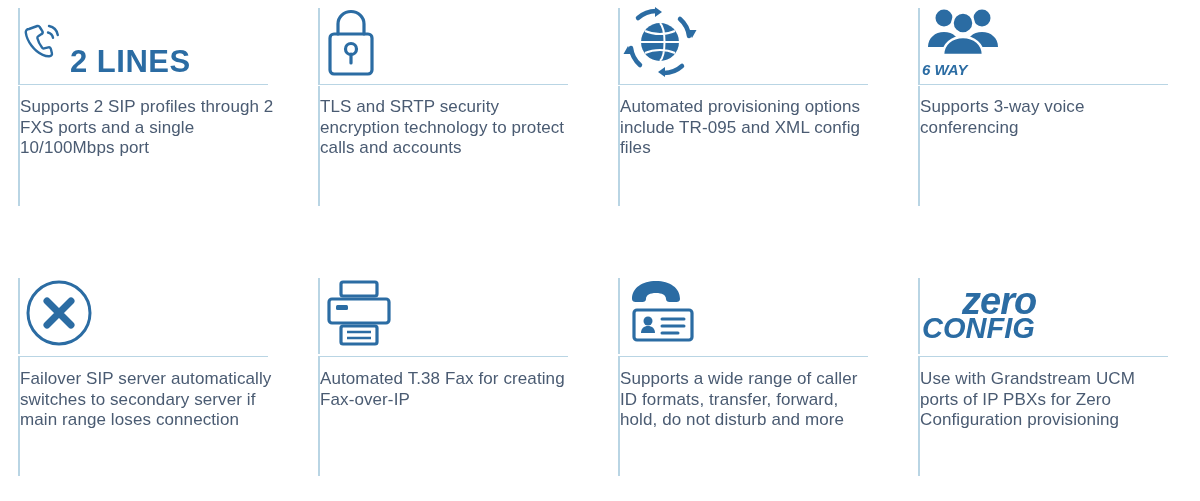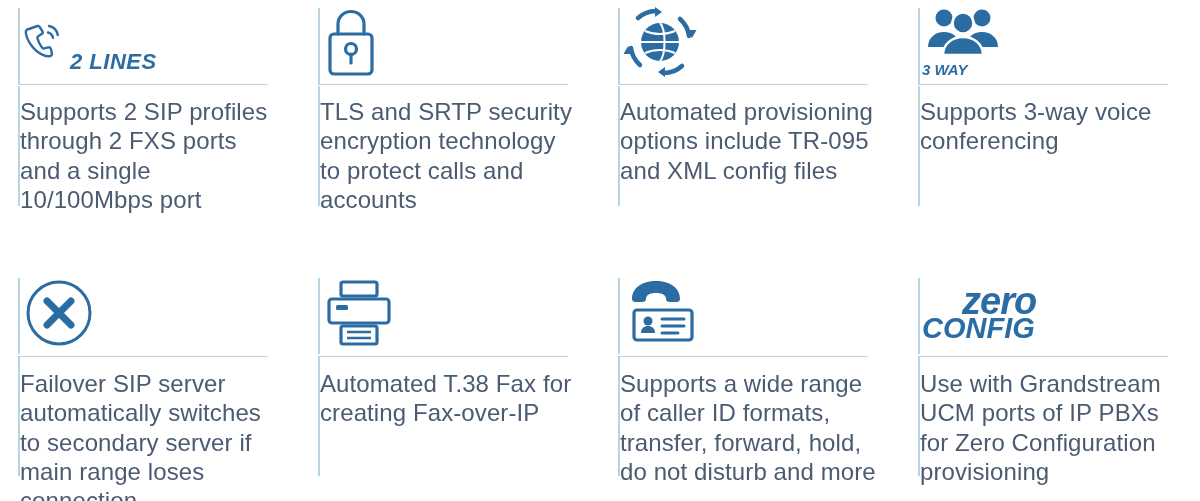--- a/index.html
+++ b/index.html
@@ -32,21 +32,21 @@
     padding-left: 4px;
   }
   .rule {
     height: 1px;
     background: #b9d5e4;
     margin-left: 0px;
     margin-right: 10px;
   }
   .desc {
     color: #4a5b72;
-    font-size: 24px;
+    font-size: 17px;
     line-height: 1.22;
     padding-top: 12px;
     padding-left: 2px;
     letter-spacing: 0.1px;
   }
   
   .vbar {
     position: absolute;
     left: 0;
     width: 2px;
@@ -56,22 +56,21 @@
   .vbar.bot { top: 86px; height: 120px; }
 
   
   .row2 .icon-box { height: 86px; }
   svg { display: block; overflow: visible; }
 
   .twolines-wrap { display: flex; align-items: center; gap: 4px; }
   .twolines-text {
     font-family: "Liberation Sans", sans-serif;
     font-weight: bold;
-    font-style: italic;
-    font-size: 22px;
+    font-size: 31px;
     color: #2b6ca3;
     letter-spacing: 0.5px;
     margin-top: 39px;
   }
   .zero-wrap { line-height: 0.82; }
   .zero-big {
     font-family: "Liberation Sans", sans-serif;
     font-weight: bold; font-style: italic;
     font-size: 38px; color: #2b6ca3;
     letter-spacing: -1px;
@@ -169,21 +168,21 @@
           <span>
             <svg width="84" height="56" viewBox="0 0 84 56">
               <circle cx="22" cy="11" r="8.5" fill="#2b6ca3"></circle>
               <path d="M6 40c0-9 7-15 16-15s16 6 16 15z" fill="#2b6ca3"></path>
               <circle cx="60" cy="11" r="8.5" fill="#2b6ca3"></circle>
               <path d="M44 40c0-9 7-15 16-15s16 6 16 15z" fill="#2b6ca3"></path>
               <circle cx="41" cy="16" r="10.5" fill="#2b6ca3" stroke="#ffffff" stroke-width="2.5"></circle>
               <path d="M21 48c0-11 9-18 20-18s20 7 20 18z" fill="#2b6ca3" stroke="#ffffff" stroke-width="2.5"></path>
             </svg>
           </span>
-          <div class="threeway">3 WAY</div>
+          <div class="threeway">6 WAY</div>
         </div>
       </div>
       <div class="rule"></div>
       <div class="vbar bot"></div>
       <div class="desc">Supports 3-way voice conferencing</div>
     </div>
   </div>
 
   <div class="cell row2">
     <div class="cell-inner">

